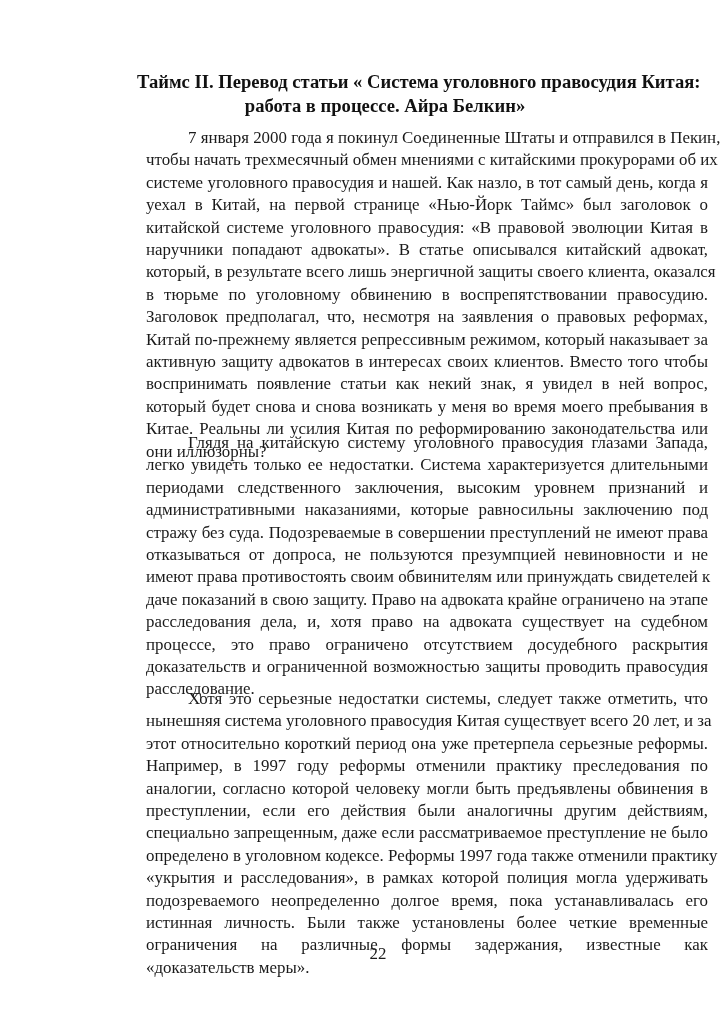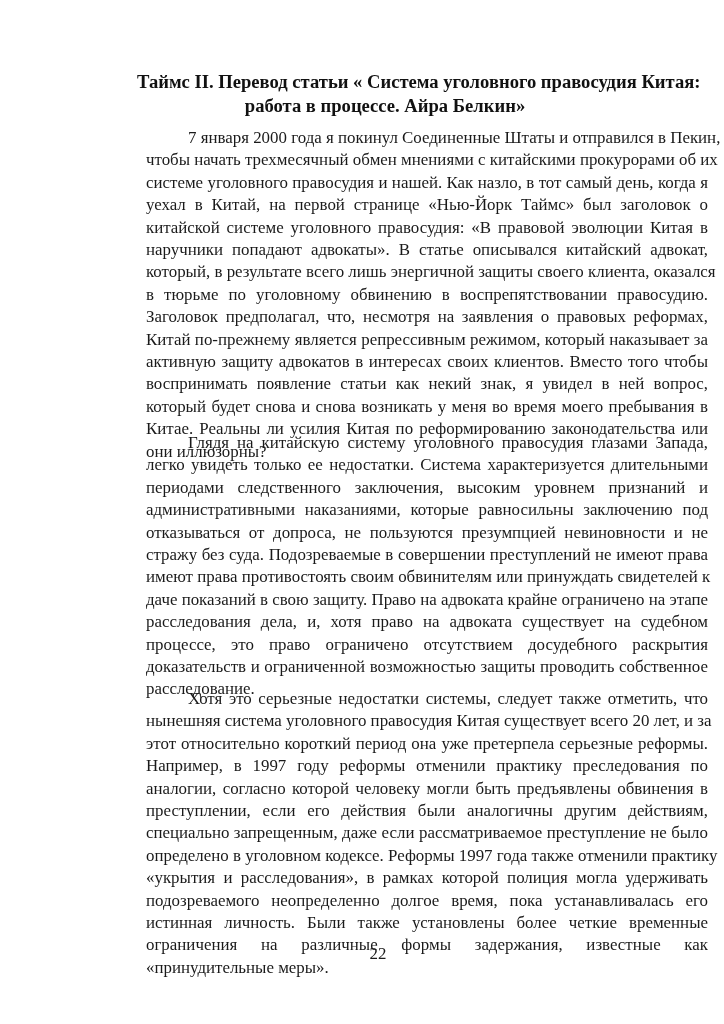--- a/index.html
+++ b/index.html
@@ -94,41 +94,41 @@
     <span class="line">который будет снова и снова возникать у меня во время моего пребывания в</span>
     <span class="line">Китае. Реальны ли усилия Китая по реформированию законодательства или</span>
     <span class="line last">они иллюзорны?</span>
   </div>
 
   <div class="para" id="p2">
     <span class="line indent">Глядя на китайскую систему уголовного правосудия глазами Запада,</span>
     <span class="line">легко увидеть только ее недостатки. Система характеризуется длительными</span>
     <span class="line">периодами следственного заключения, высоким уровнем признаний и</span>
     <span class="line">административными наказаниями, которые равносильны заключению под</span>
+    <span class="line">стражу без суда. Подозреваемые в совершении преступлений не имеют права</span>
     <span class="line">отказываться от допроса, не пользуются презумпцией невиновности и не</span>
-    <span class="line">стражу без суда. Подозреваемые в совершении преступлений не имеют права</span>
     <span class="line">имеют права противостоять своим обвинителям или принуждать свидетелей к</span>
     <span class="line">даче показаний в свою защиту. Право на адвоката крайне ограничено на этапе</span>
     <span class="line">расследования дела, и, хотя право на адвоката существует на судебном</span>
     <span class="line">процессе, это право ограничено отсутствием досудебного раскрытия</span>
-    <span class="line">доказательств и ограниченной возможностью защиты проводить собственное</span>
+    <span class="line">доказательств и ограниченной возможностью защиты проводить правосудия</span>
     <span class="line last">расследование.</span>
   </div>
 
   <div class="para" id="p3">
     <span class="line indent">Хотя это серьезные недостатки системы, следует также отметить, что</span>
     <span class="line">нынешняя система уголовного правосудия Китая существует всего 20 лет, и за</span>
     <span class="line">этот относительно короткий период она уже претерпела серьезные реформы.</span>
     <span class="line">Например, в 1997 году реформы отменили практику преследования по</span>
     <span class="line">аналогии, согласно которой человеку могли быть предъявлены обвинения в</span>
     <span class="line">преступлении, если его действия были аналогичны другим действиям,</span>
     <span class="line">специально запрещенным, даже если рассматриваемое преступление не было</span>
     <span class="line">определено в уголовном кодексе. Реформы 1997 года также отменили практику</span>
     <span class="line">«укрытия и расследования», в рамках которой полиция могла удерживать</span>
     <span class="line">подозреваемого неопределенно долгое время, пока устанавливалась его</span>
     <span class="line">истинная личность. Были также установлены более четкие временные</span>
     <span class="line">ограничения на различные формы задержания, известные как</span>
-    <span class="line last">«принудительные меры».</span>
+    <span class="line last">«доказательств меры».</span>
   </div>
 
   <div class="page-number">22</div>
 
 </div>
 
 </body></html>

